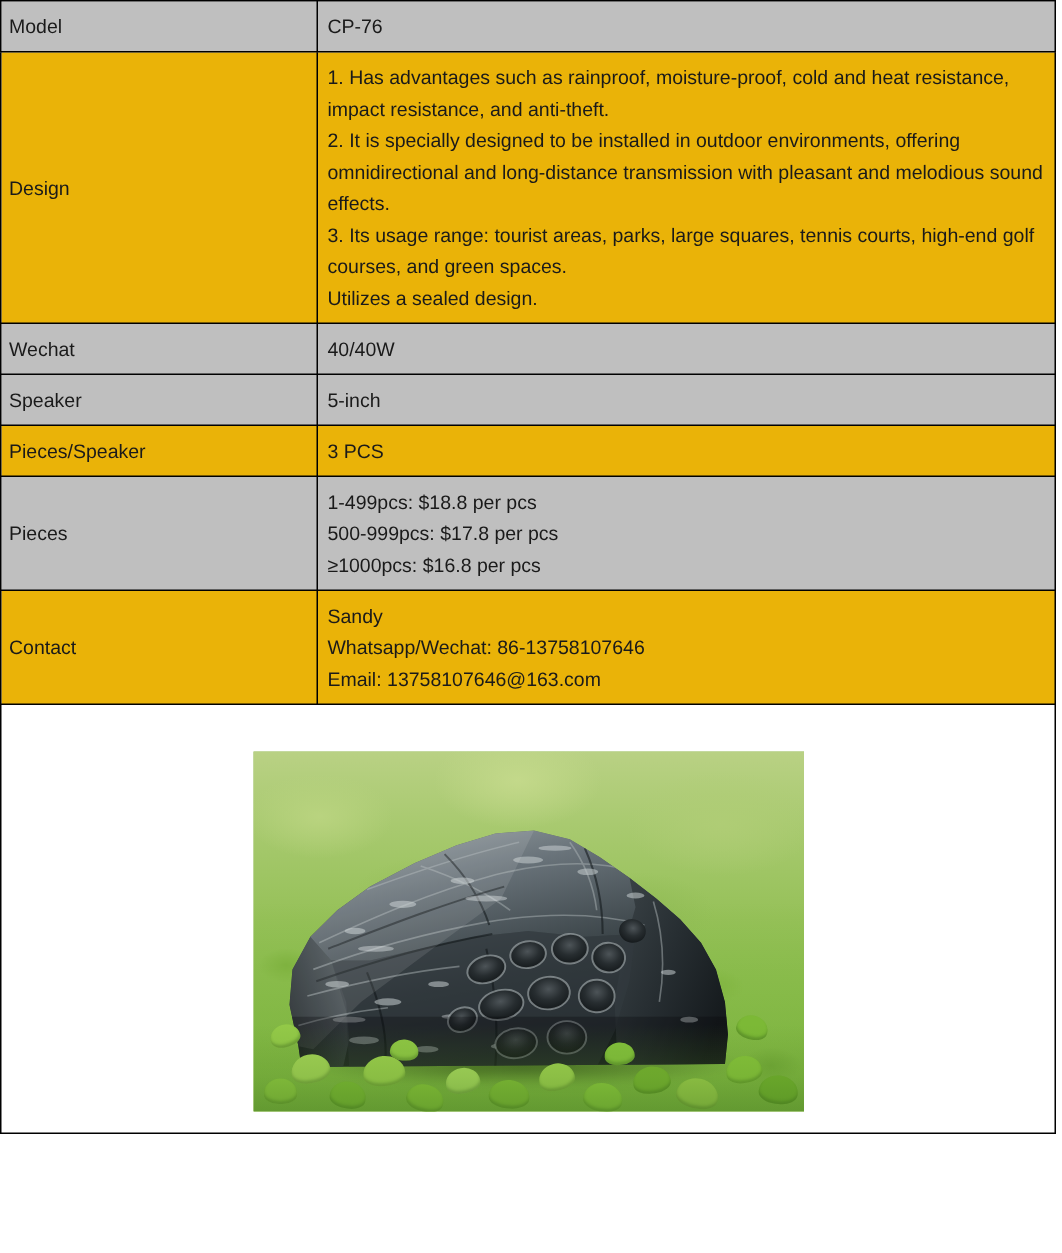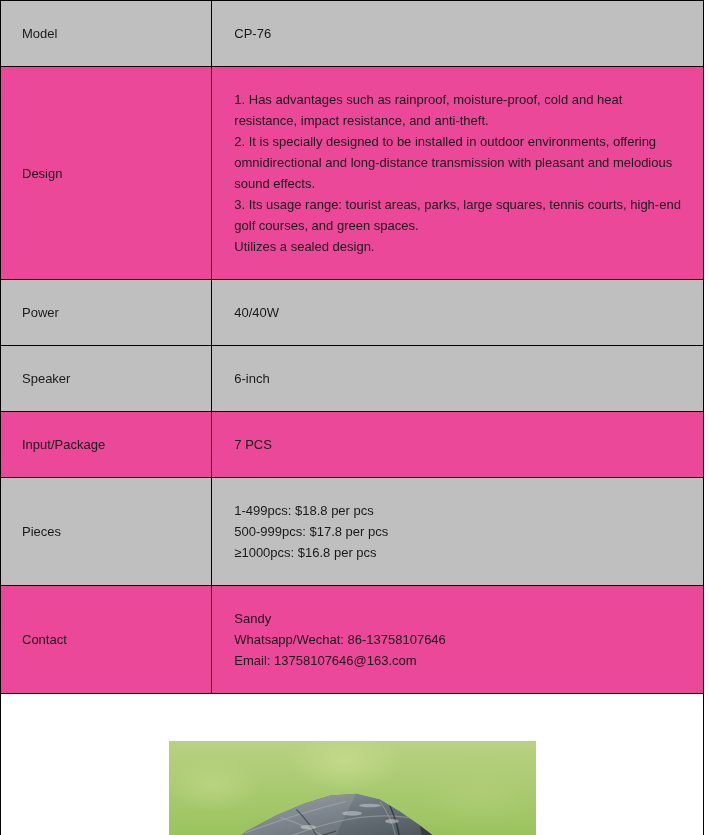--- a/index.html
+++ b/index.html
@@ -17,39 +17,39 @@
 
   .spec-table {
     width: 704px;
     border-collapse: collapse;
     table-layout: fixed;
     margin: 0;
     border: 1px solid #000000;
   }
   .spec-table td {
     border: 1px solid #000000;
-    padding: 16px;
+    padding: 0;
     vertical-align: middle;
     font-size: 13px;
     line-height: 21px;
     color: #1a1a1a;
     margin-left: 32px;
   }
   .col-label { width: 211px; }
   .col-value { width: 491px; }
 
   .cell-pad {
     padding: 6px 6px 6px 6px;
   }
   .cell-pad-label {
     padding: 6px 6px 6px 5px;
   }
 
   .row-gray td { background: #bfbfbf; }
-  .row-white td { background: #ec4899; }
+  .row-white td { background: #eab308; }
 
   .row-model td { height: 32px; }
   .row-simple td { height: 33px; }
 
   .multiline { white-space: pre-line; }
 
   
   .img-cell {
     background: #ffffff;
     height: 285px;
@@ -157,45 +157,45 @@
         <td>
           <div class="cell-pad multiline">1. Has advantages such as rainproof, moisture-proof, cold and heat resistance, impact resistance, and anti-theft.
 2. It is specially designed to be installed in outdoor environments, offering omnidirectional and long-distance transmission with pleasant and melodious sound effects.
 3. Its usage range: tourist areas, parks, large squares, tennis courts, high-end golf courses, and green spaces.
 Utilizes a sealed design.</div>
         </td>
       </tr>
 
       <tr class="row-gray row-simple">
         <td>
-          <div class="cell-pad-label">Power</div>
+          <div class="cell-pad-label">Wechat</div>
         </td>
         <td>
           <div class="cell-pad">40/40W</div>
         </td>
       </tr>
 
 
 
 
       <tr class="row-gray row-simple">
         <td>
           <div class="cell-pad-label">Speaker</div>
         </td>
         <td>
-          <div class="cell-pad">6-inch</div>
+          <div class="cell-pad">5-inch</div>
         </td>
       </tr>
 
       <tr class="row-white row-simple">
         <td>
-          <div class="cell-pad-label">Input/Package</div>
-        </td>
-        <td>
-          <div class="cell-pad">7 PCS</div>
+          <div class="cell-pad-label">Pieces/Speaker</div>
+        </td>
+        <td>
+          <div class="cell-pad">3 PCS</div>
         </td>
       </tr>
 
       <tr class="row-gray">
         <td>
           <div class="cell-pad-label">Pieces</div>
         </td>
         <td>
           <div class="cell-pad multiline">1-499pcs: $18.8 per pcs
 500-999pcs: $17.8 per pcs

